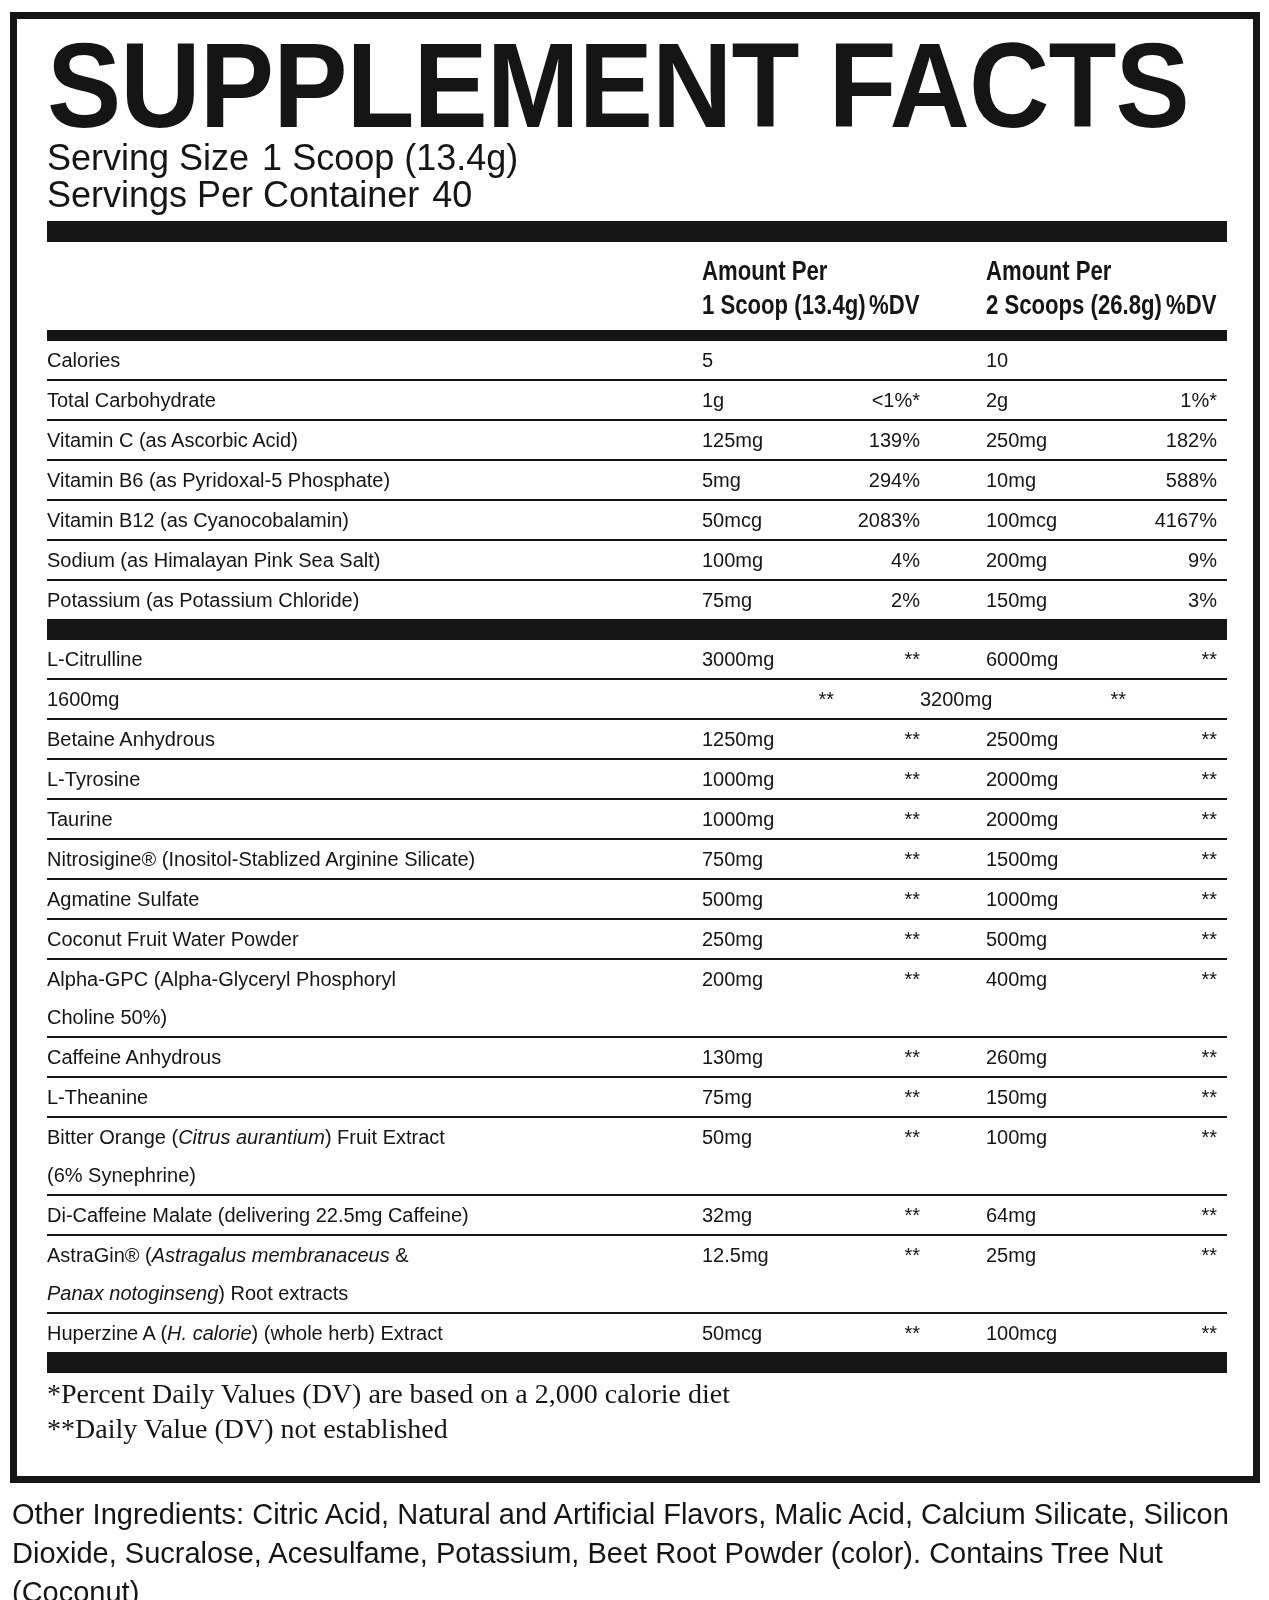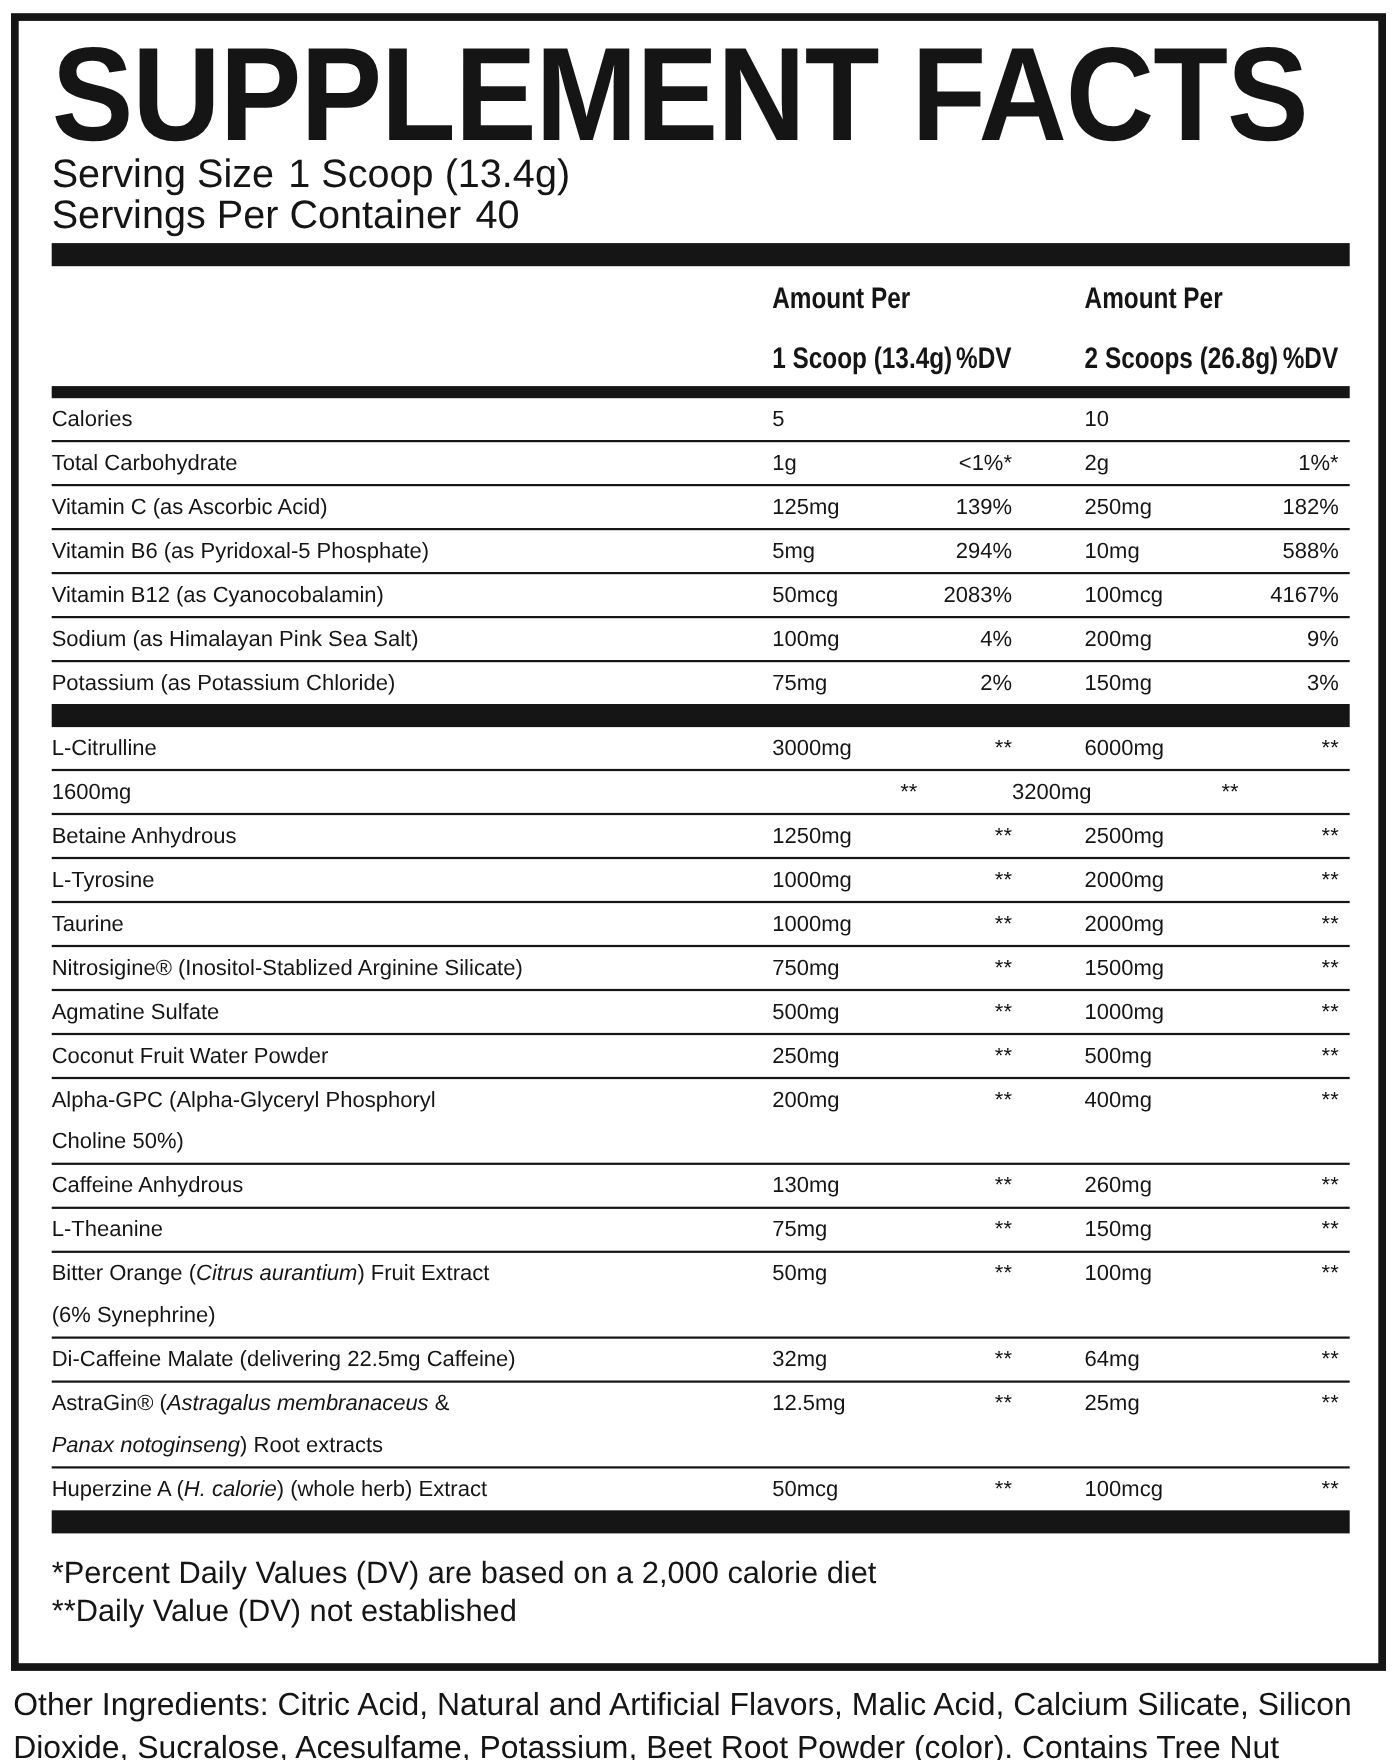--- a/index.html
+++ b/index.html
@@ -31,34 +31,34 @@
   .bar-lg{height:21px;}
   .bar-md{height:11px;}
   .bar1{margin-top:8px;}
   
   .grid6{
     display:grid;
     grid-template-columns:655px 132px 86px 66px 140px 1fr;
     padding-right:10px;
   }
   .thead{padding-top:12px;padding-bottom:8px;}
-  .hcol{display:flex;flex-direction:column;align-items:flex-start;justify-content:flex-end;gap:21px;}
+  .hcol{display:flex;flex-direction:column;align-items:flex-start;justify-content:flex-end;}
   .hcol.dvh{align-items:flex-end;}
   .hline{font-size:27px;font-weight:700;line-height:34px;}
   .cond{display:inline-block;transform:scaleX(0.82);transform-origin:0 100%;white-space:nowrap;}
   .condr{transform-origin:100% 100%;}
   .row{
     font-size:20px;line-height:38px;align-items:start;
     border-bottom:2px solid var(--ink);
   }
   .row.lastrow{border-bottom:none;}
   .cell{white-space:nowrap;}
   .dv{text-align:right;}
   .name i{font-style:italic;}
-  .footnotes{padding-top:18px;font-size:28px;line-height:35px;}
+  .footnotes{padding-top:3px;font-size:28px;line-height:35px;font-family:Liberation Serif, serif;}
   .other{
     margin:12px 0 0 2px;
     font-size:29px;line-height:39px;
   }
   .other .lbl{font-weight:400;}
 </style>
 </head>
 <body>
 
 <div class="page">

